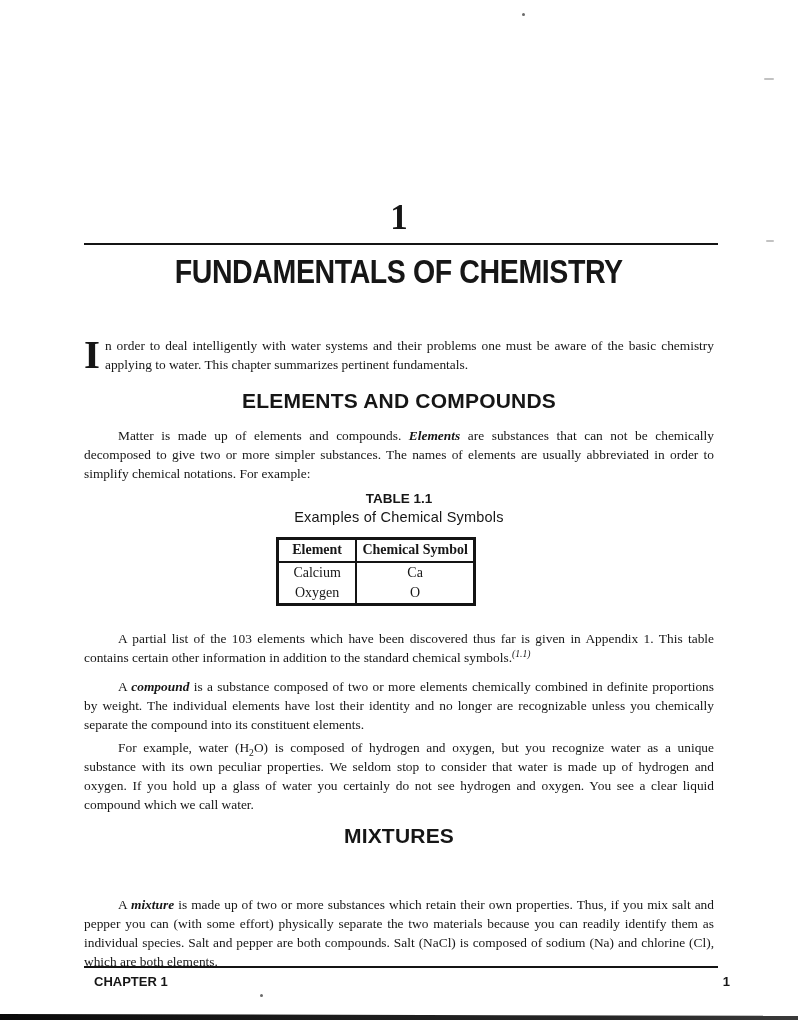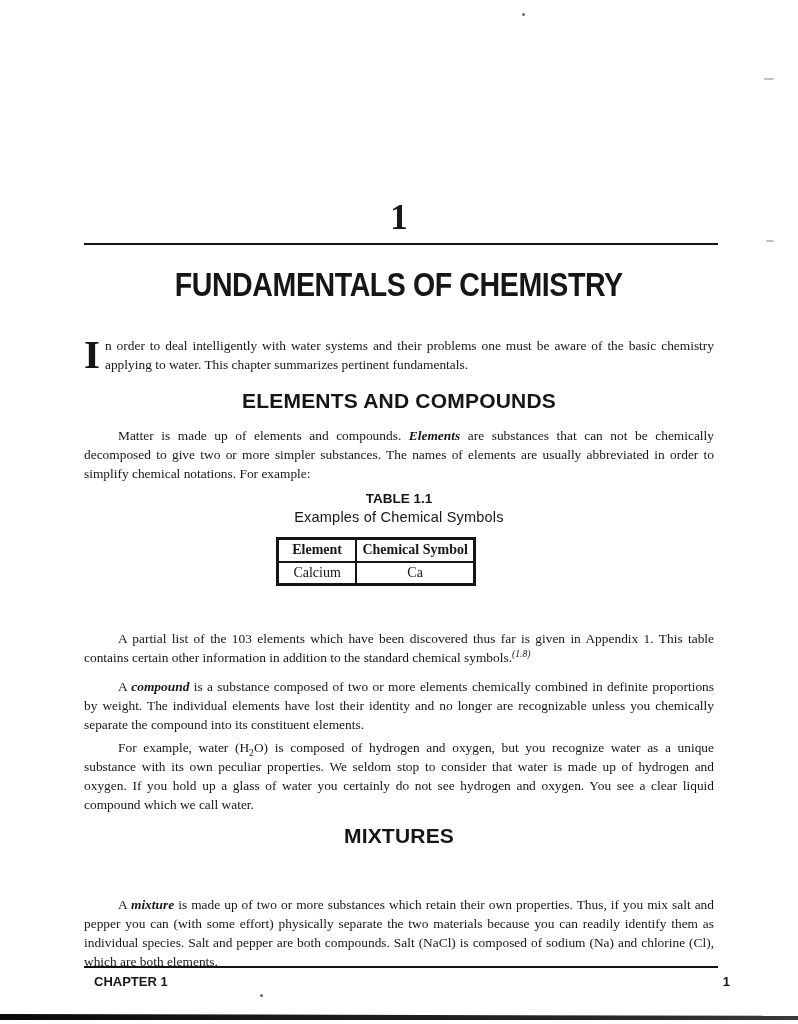--- a/index.html
+++ b/index.html
@@ -18,21 +18,21 @@
 
   .chapter-num{
     top:198px;
     font-family:"Liberation Serif", serif;
     font-weight:700;font-size:35px;line-height:40px;
   }
   .rule{height:2px;background:#141414;}
   .rule-top{top:243px;left:84px;width:634px;}
   .rule-foot{top:966px;left:84px;width:634px;}
 
-  .main-title{top:264px;}
+  .main-title{top:251px;}
   .main-title .stretch{
     display:inline-block;
     font-family:"Liberation Sans", sans-serif;
     font-weight:700;font-size:34px;line-height:40px;
     letter-spacing:-0.5px;
     transform:scaleX(0.84);transform-origin:50% 50%;
     white-space:nowrap;
   }
 
   .section-heading{
@@ -147,24 +147,28 @@
       <tr>
         <th>Element</th>
         <th>Chemical Symbol</th>
       </tr>
     </thead>
     <tbody>
         <tr>
           <td>Calcium</td>
           <td>Ca</td>
         </tr>
+        <tr>
+          <td>Oxygen</td>
+          <td>O</td>
+        </tr>
       </tbody>
   </table>
 
-  <div class="abs body-col para indent p-partial"><span>A partial list of the 103 elements which have been discovered thus far is given in Appendix 1. This table contains certain other information in addition to the standard chemical symbols.</span><span class="run-supi">(1.8)</span></div>
+  <div class="abs body-col para indent p-partial"><span>A partial list of the 103 elements which have been discovered thus far is given in Appendix 1. This table contains certain other information in addition to the standard chemical symbols.</span><span class="run-supi">(1.1)</span></div>
 
   <div class="abs body-col para indent p-compound"><span>A </span><span class="run-bi">compound</span><span> is a substance composed of two or more elements chemically combined in definite proportions by weight. The individual elements have lost their identity and no longer are recognizable unless you chemically separate the compound into its constituent elements.</span></div>
 
   <div class="abs body-col para indent p-water"><span>For example, water (H</span><span class="run-sub">2</span><span>O) is composed of hydrogen and oxygen, but you recognize water as a unique substance with its own peculiar properties. We seldom stop to consider that water is made up of hydrogen and oxygen. If you hold up a glass of water you certainly do not see hydrogen and oxygen. You see a clear liquid compound which we call water.</span></div>
 
   <div class="abs center section-heading h-mixtures">MIXTURES</div>
 
   <div class="abs body-col para indent p-mixture"><span>A </span><span class="run-bi">mixture</span><span> is made up of two or more substances which retain their own properties. Thus, if you mix salt and pepper you can (with some effort) physically separate the two materials because you can readily identify them as individual species. Salt and pepper are both compounds. Salt (NaCl) is composed of sodium (Na) and chlorine (Cl), which are both elements.</span></div>
 
   <div class="abs rule rule-foot"></div>

